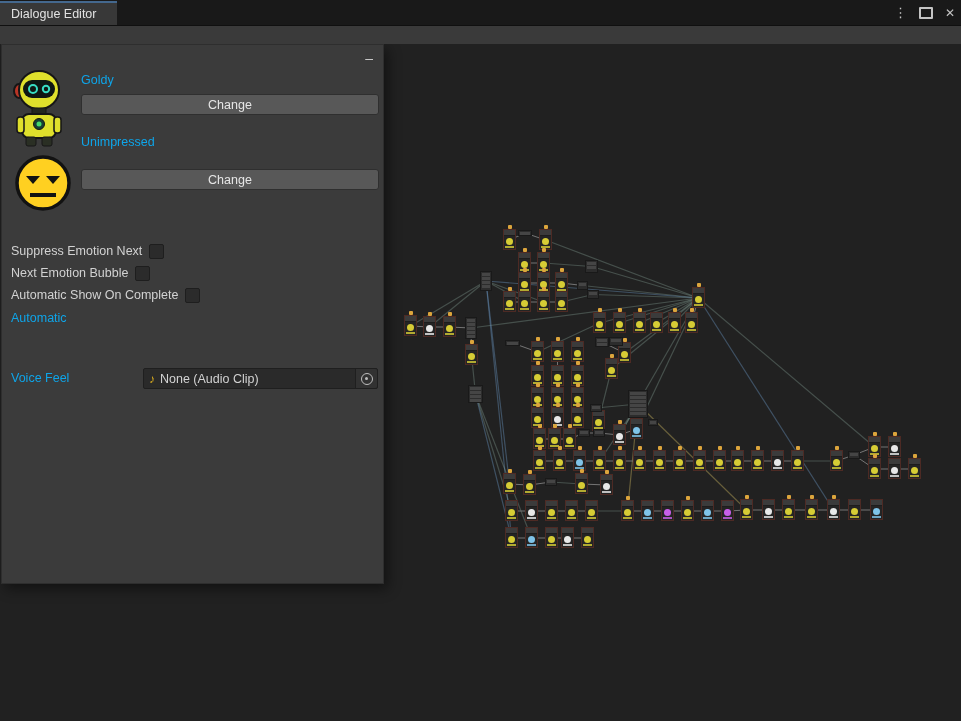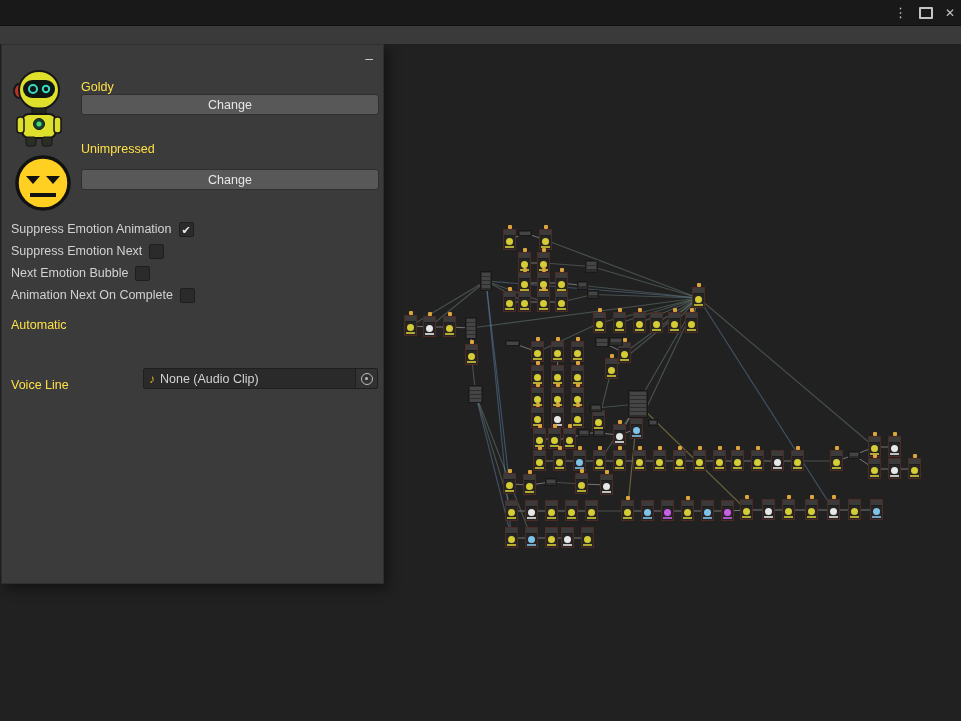--- a/index.html
+++ b/index.html
@@ -49,21 +49,21 @@
   .gnode i{display:block;height:3px;margin:1px 1px 0 1px;background:#454545;}
   
   .panel{
     position:absolute;left:1px;top:44px;width:383px;height:540px;
     background:#3b3b3b;z-index:5;
     border:1px solid #2e2e2e;box-sizing:border-box;
     box-shadow:4px 5px 12px rgba(0,0,0,0.45);
     color:#d4d4d4;font-size:12.5px;
   }
   .collapse{position:absolute;right:10px;top:8px;color:#c8c8c8;font-size:14px;line-height:10px;cursor:default;}
-  .lbl{position:absolute;color:#fde047;margin-top:7px;}
+  .lbl{position:absolute;color:#0ea5e9;}
   .btn{
     position:absolute;height:21px;background:#585858;border:1px solid #2f2f2f;
     border-radius:3px;color:#e6e6e6;display:flex;align-items:center;justify-content:center;
     font-size:12.5px;box-sizing:border-box;
   }
   .portrait{position:absolute;left:8px;top:22px;width:58px;height:82px;}
   .emoji{position:absolute;left:11px;top:108px;width:60px;height:60px;}
   .togglerow{position:absolute;left:9px;display:flex;align-items:center;height:16px;}
   .togglerow .tlabel{color:#d2d2d2;}
   .checkbox{
@@ -794,20 +794,23 @@
     </div>
     <div class="gnode" style="left: 590px; top: 404px; width: 12px; height: 8px;">
       <i></i>
     </div>
     <div class="gnode" style="left: 505px; top: 340px; width: 15px; height: 6px;">
       <i></i>
     </div>
   </div>
 
 <div class="tabbar">
+  <div class="tab">
+    <span>Dialogue Editor</span>
+  </div>
   <div class="winctrls">
     <span class="kebab">⋮</span>
     <span class="maxbox"></span>
     <span class="closex">✕</span>
   </div>
 </div>
 <div class="toolstrip"></div>
 
 <div class="panel">
   <span class="collapse">–</span>
@@ -840,40 +843,36 @@
       <polygon points="13,23 27,23 20,31" fill="#121212"></polygon>
       <polygon points="33,23 47,23 40,31" fill="#121212"></polygon>
       <line x1="17" y1="42" x2="43" y2="42" stroke="#121212" stroke-width="4"></line>
     </svg>
   </div>
   <span class="lbl" style="left:79px;top:90px;">Unimpressed</span>
   <div class="btn" style="left:79px;top:124px;width:298px;">
     <span>Change</span>
   </div>
 
-  <div class="togglerow" style="top:176px;">
-    <span class="tlabel">Suppress Emotion Animation</span>
-    <span class="checkbox">✔</span>
-  </div>
   <div class="togglerow" style="top:198px;">
     <span class="tlabel">Suppress Emotion Next</span>
     <span class="checkbox"></span>
   </div>
   <div class="togglerow" style="top:220px;">
     <span class="tlabel">Next Emotion Bubble</span>
     <span class="checkbox"></span>
   </div>
   <div class="togglerow" style="top:242px;">
-    <span class="tlabel">Animation Next On Complete</span>
+    <span class="tlabel">Automatic Show On Complete</span>
     <span class="checkbox"></span>
   </div>
 
   <span class="lbl" style="left:9px;top:266px;">Automatic</span>
 
-  <span class="lbl" style="left:9px;top:326px;">Voice Line</span>
+  <span class="lbl" style="left:9px;top:326px;">Voice Feel</span>
   <div class="objfield">
     <span class="note">♪</span>
     <span class="val">None (Audio Clip)</span>
     <span class="picker">
         <span class="ring">
           <b></b>
         </span>
       </span>
   </div>
 </div>

